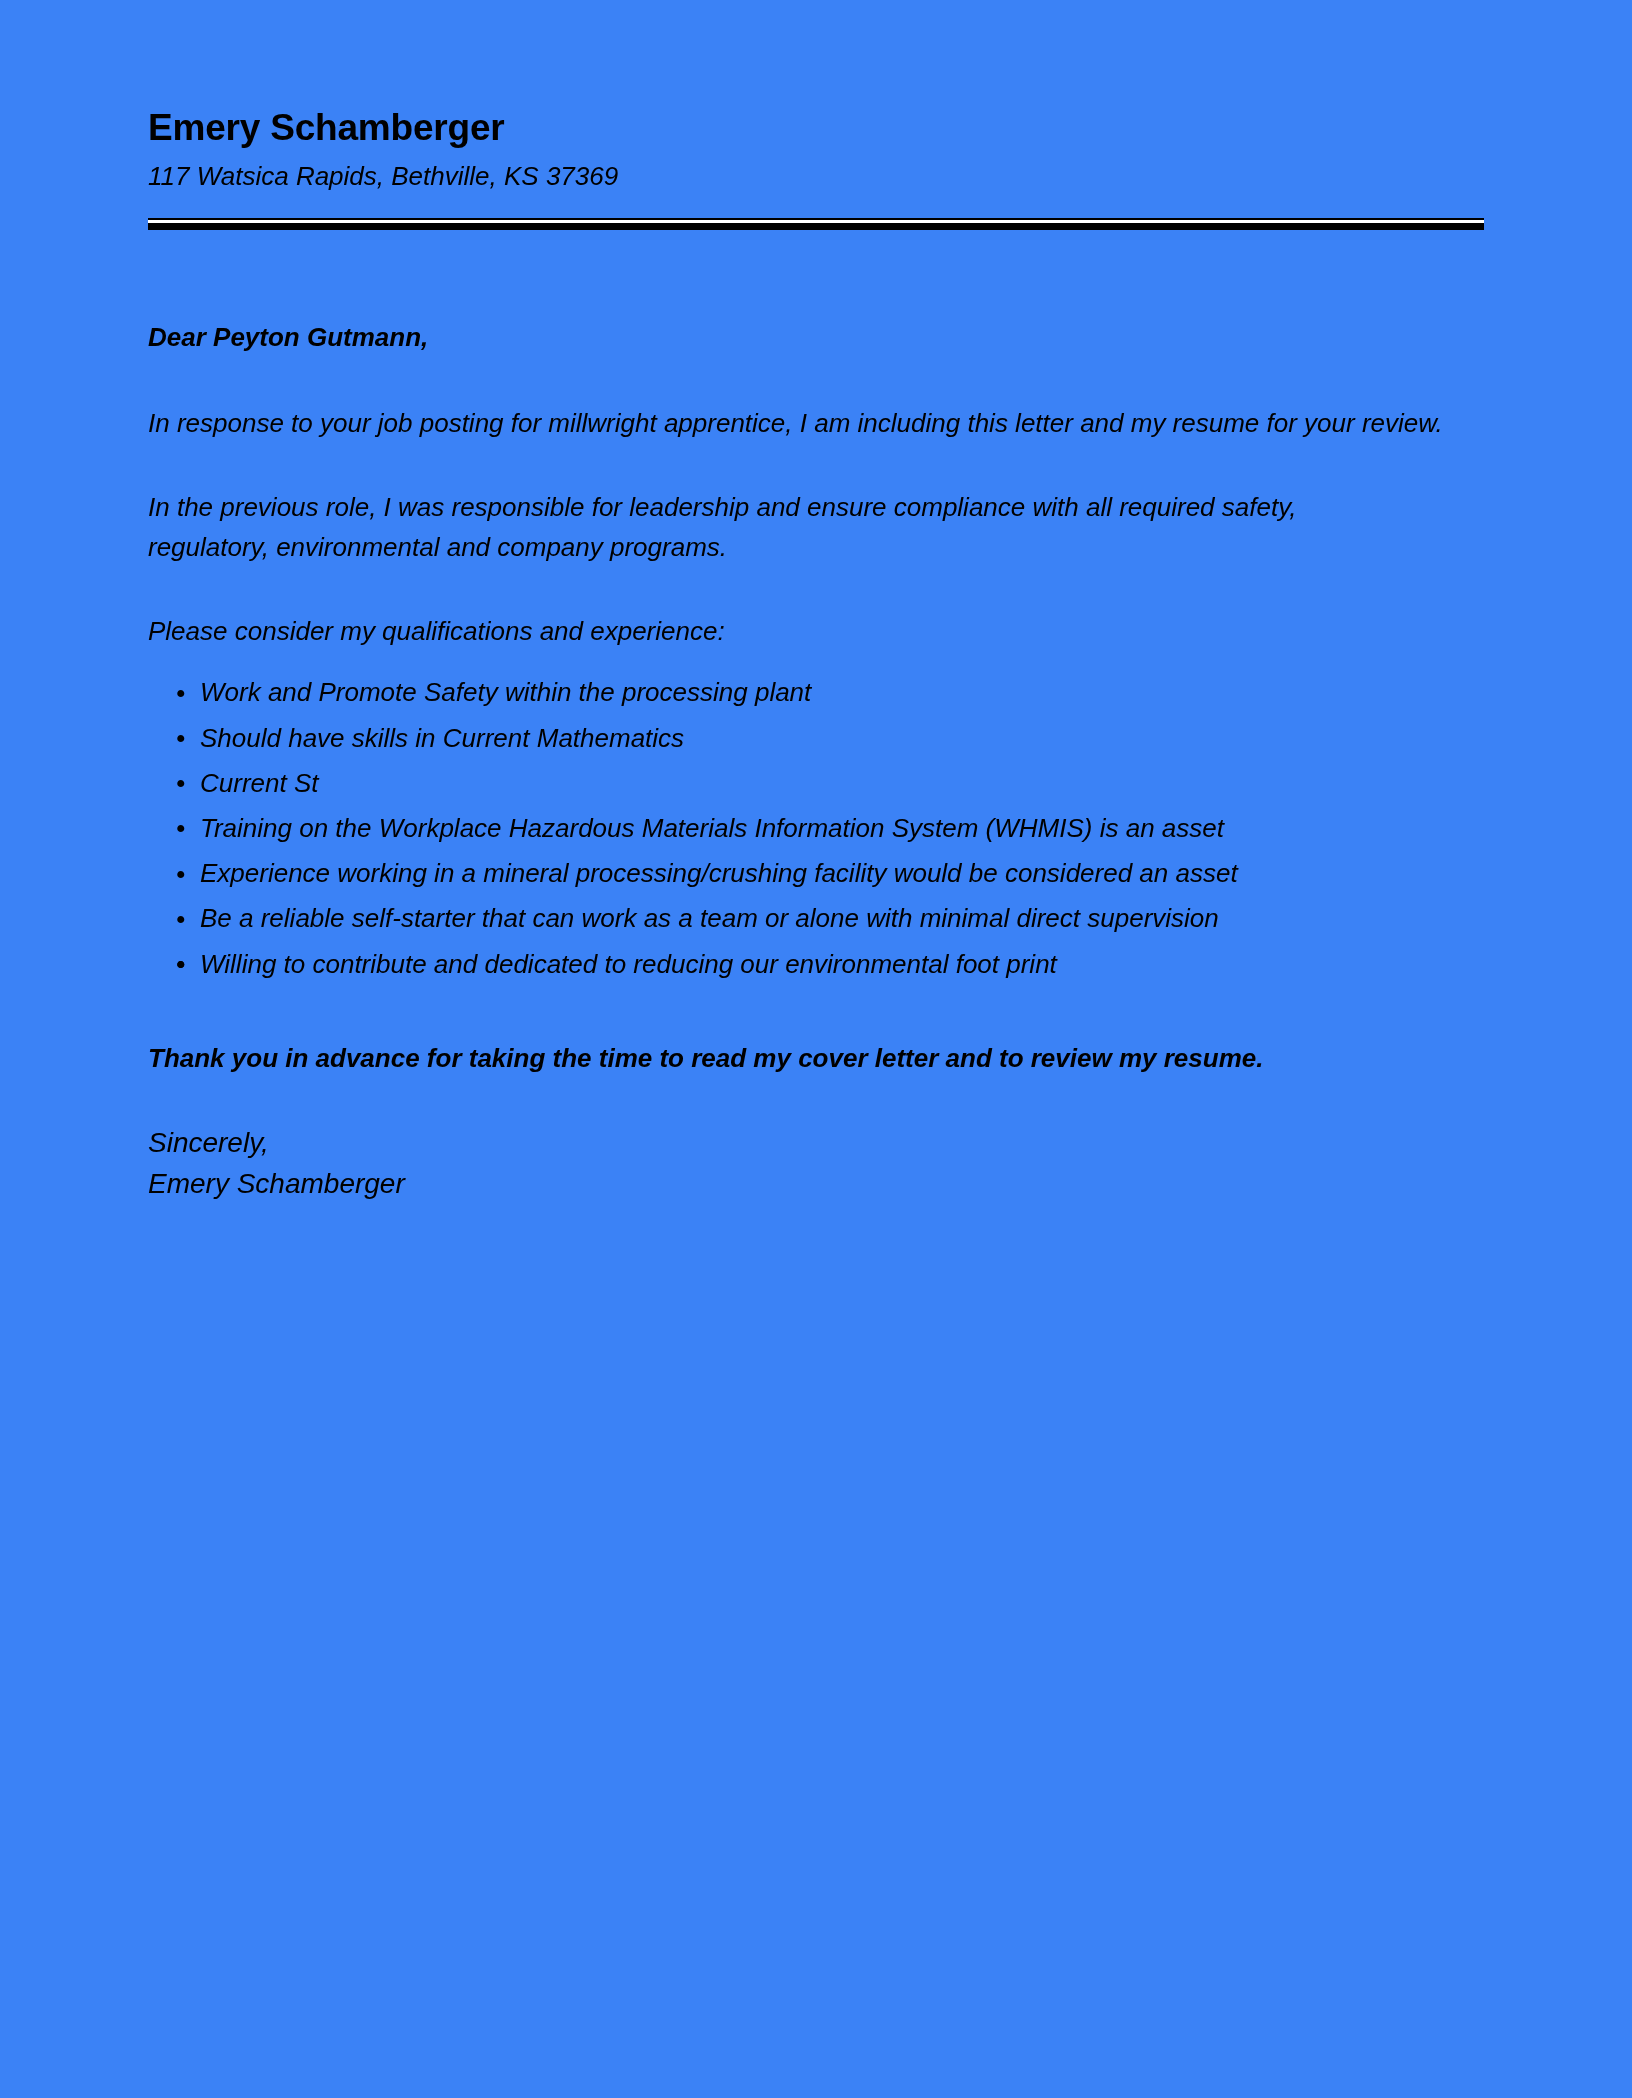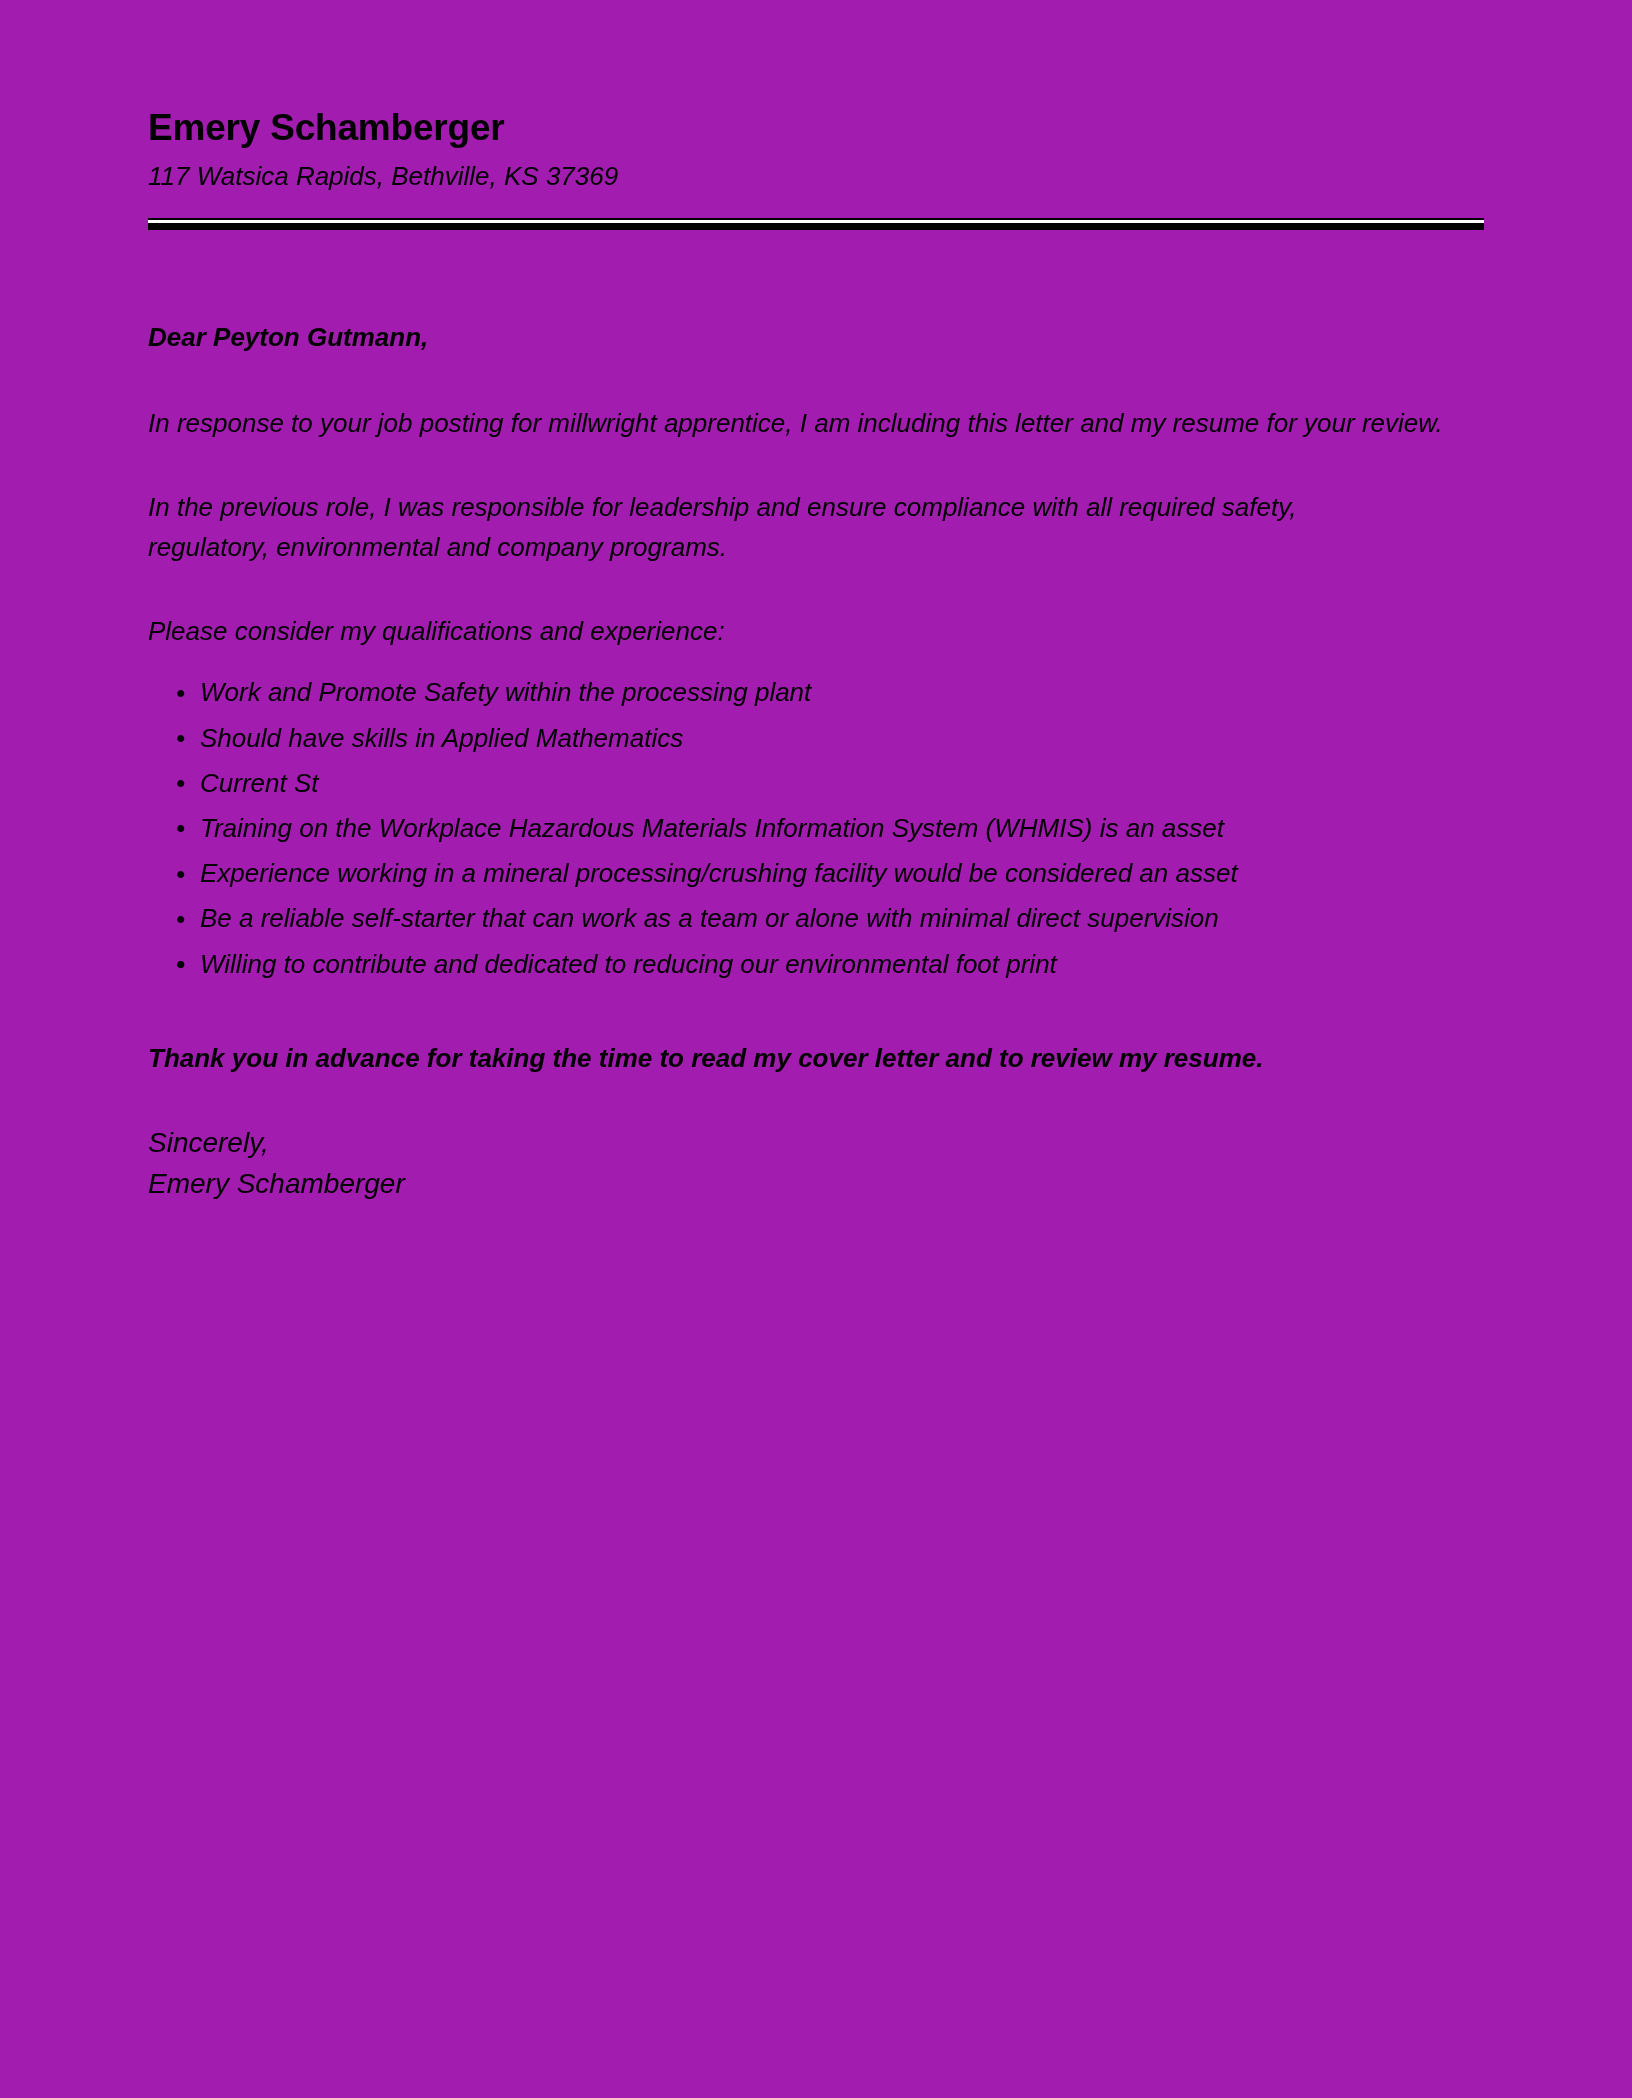--- a/index.html
+++ b/index.html
@@ -11,21 +11,21 @@
     width: 1632px;
     height: 2098px;
     font-family: "Liberation Sans", sans-serif;
     color: #000000;
     -webkit-font-smoothing: antialiased;
   }
   .page {
     position: relative;
     width: 1632px;
     height: 2098px;
-    background: #a21caf;
+    background: #3b82f6;
     box-sizing: border-box;
     padding: 8px;
     overflow: hidden;
   }
   .content {
     position: absolute;
     left: 148px;
     top: 0;
     width: 1336px;
   }
@@ -162,21 +162,21 @@
 
       <p class="para para-lead">Please consider my qualifications and experience:</p>
 
       <ul class="quals">
         <li>
           <span class="bullet">•</span>
           <span>Work and Promote Safety within the processing plant</span>
         </li>
         <li>
           <span class="bullet">•</span>
-          <span>Should have skills in Applied Mathematics</span>
+          <span>Should have skills in Current Mathematics</span>
         </li>
         <li>
           <span class="bullet">•</span>
           <span>Current St</span>
         </li>
         <li>
           <span class="bullet">•</span>
           <span>Training on the Workplace Hazardous Materials Information System (WHMIS) is an asset</span>
         </li>
         <li>

